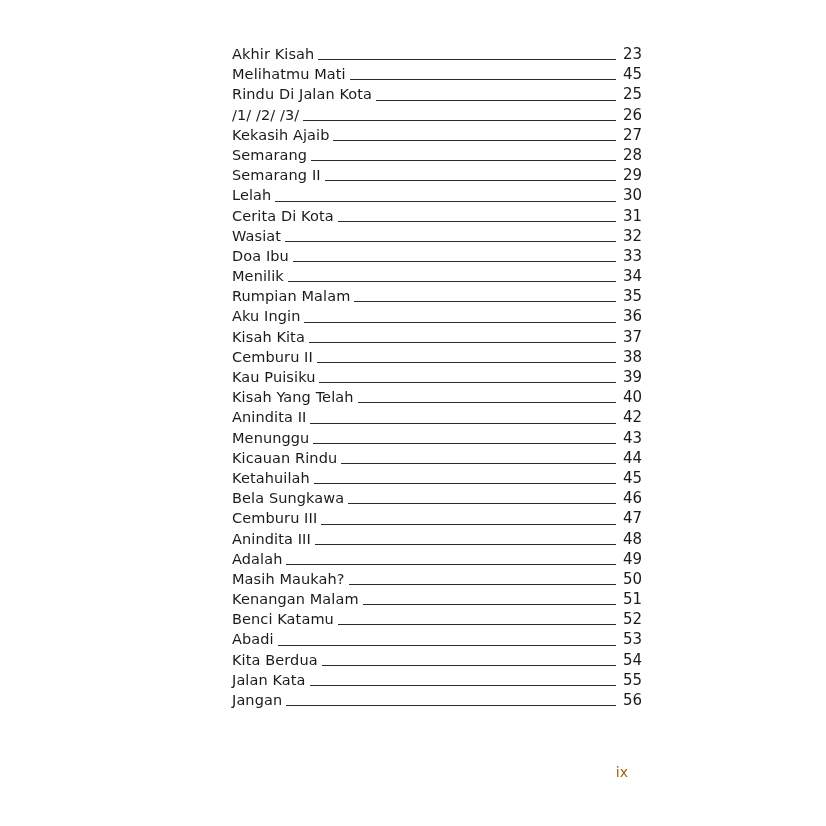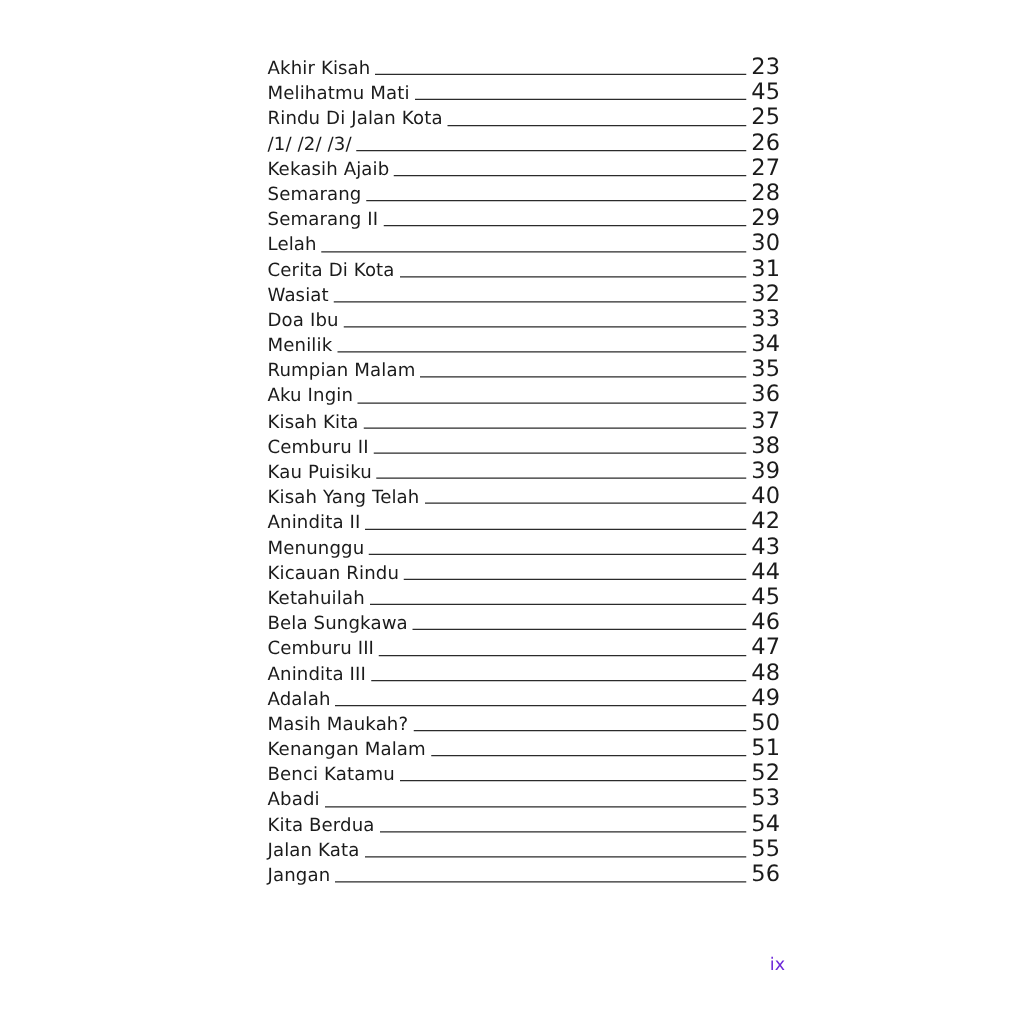--- a/index.html
+++ b/index.html
@@ -15,21 +15,21 @@
     overflow: hidden;
   }
   .page {
     position: relative;
     width: 826px;
     height: 826px;
     box-sizing: border-box;
   }
   .toc {
     position: absolute;
-    left: 214px;
+    left: 232px;
     top: 44px;
     width: 410px;
   }
   .toc-entry {
     display: flex;
     align-items: baseline;
     width: 100%;
     height: 20.2px;
     line-height: 20.2px;
     white-space: nowrap;
@@ -53,33 +53,33 @@
   .toc-leader::after {
     content: "";
     position: absolute;
     left: 0;
     right: 0;
     bottom: 0;
     border-bottom: 1.1px solid #2b2b2b;
   }
   .toc-page {
     flex: 0 0 auto;
-    font-size: 18px;
+    font-size: 15px;
     color: #1b1b1b;
     text-align: right;
     min-width: 22px;
     padding-left: 2px;
   }
   
   .folio {
     position: absolute;
     right: 198px;
     bottom: 46px;
     font-size: 14px;
-    color: #6d28d9;
+    color: #a16207;
   }
 </style>
 </head>
 <body>
 
 <div class="page">
   <div class="toc" id="toc-list">
       <div class="toc-entry">
         <span class="toc-title">Akhir Kisah</span>
         <span class="toc-leader"></span>

